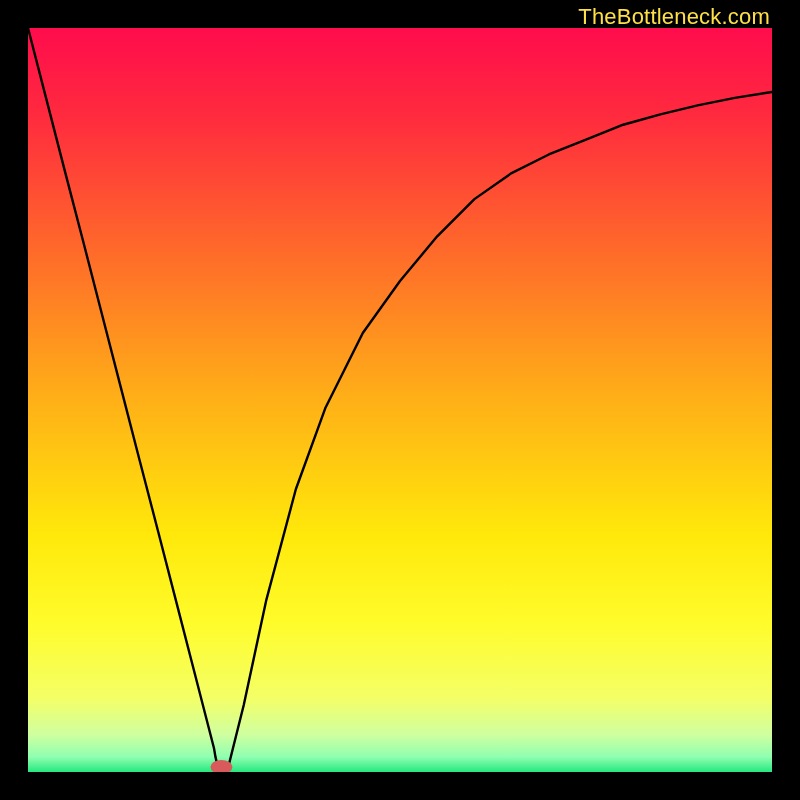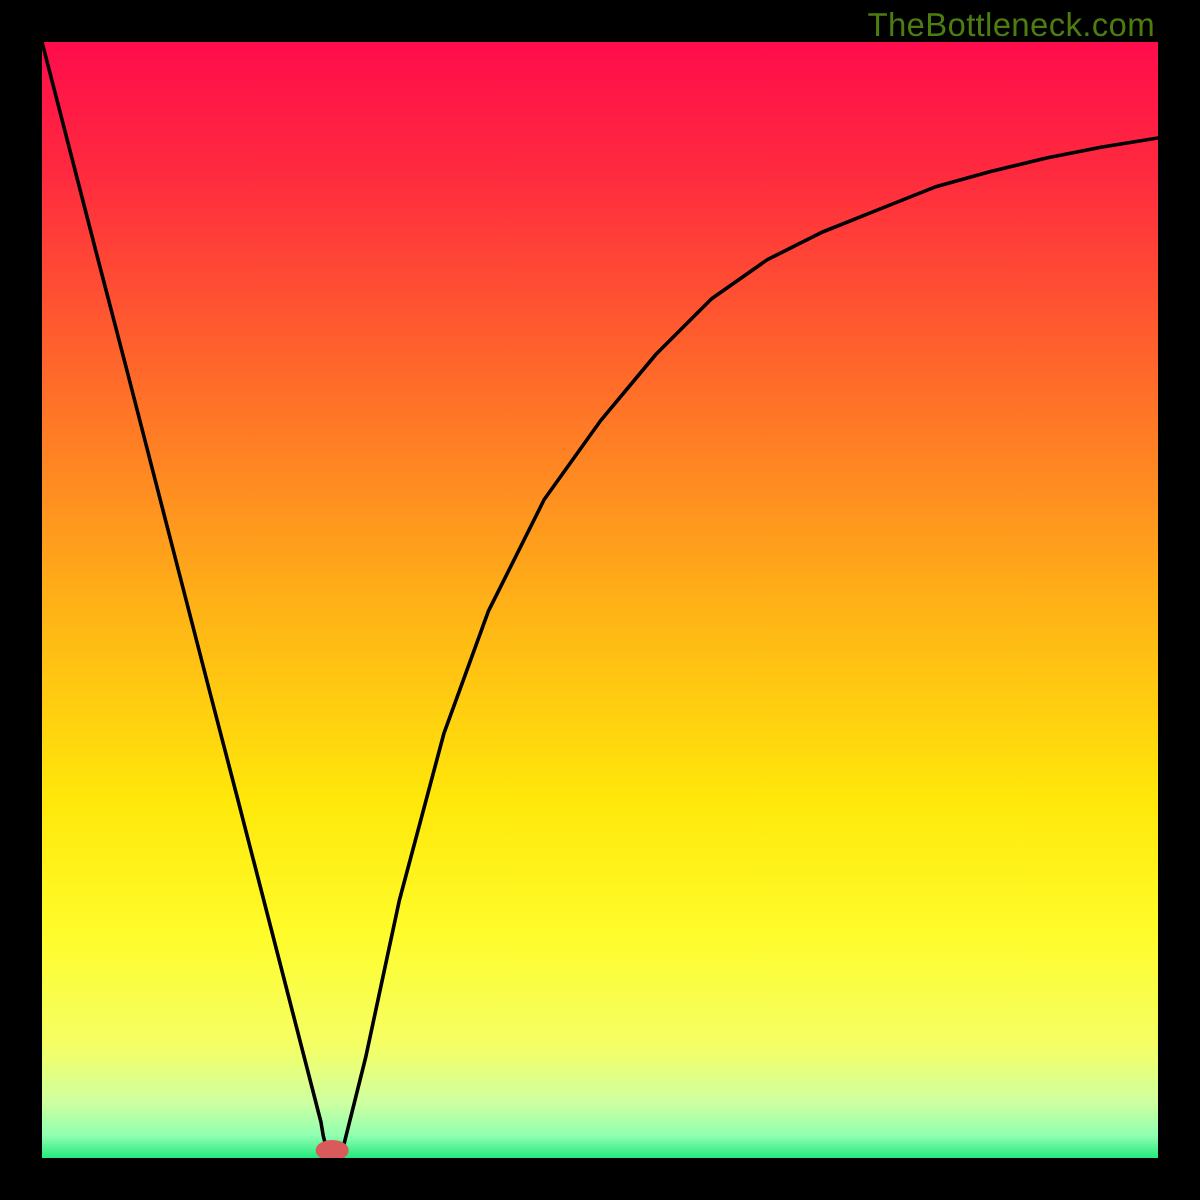--- a/index.html
+++ b/index.html
@@ -32,21 +32,21 @@
     inset: 0;
   }
   svg.curve {
     position: absolute;
     inset: 0;
   }
   .watermark {
     position: absolute;
     top: 4px;
     right: 30px;
-    color: #4d7c0f;
+    color: #fde047;
     font-size: 22px;
     font-weight: 500;
     letter-spacing: 0.2px;
   }
 </style>
 </head>
 <body>
 
 <div class="frame">
 

